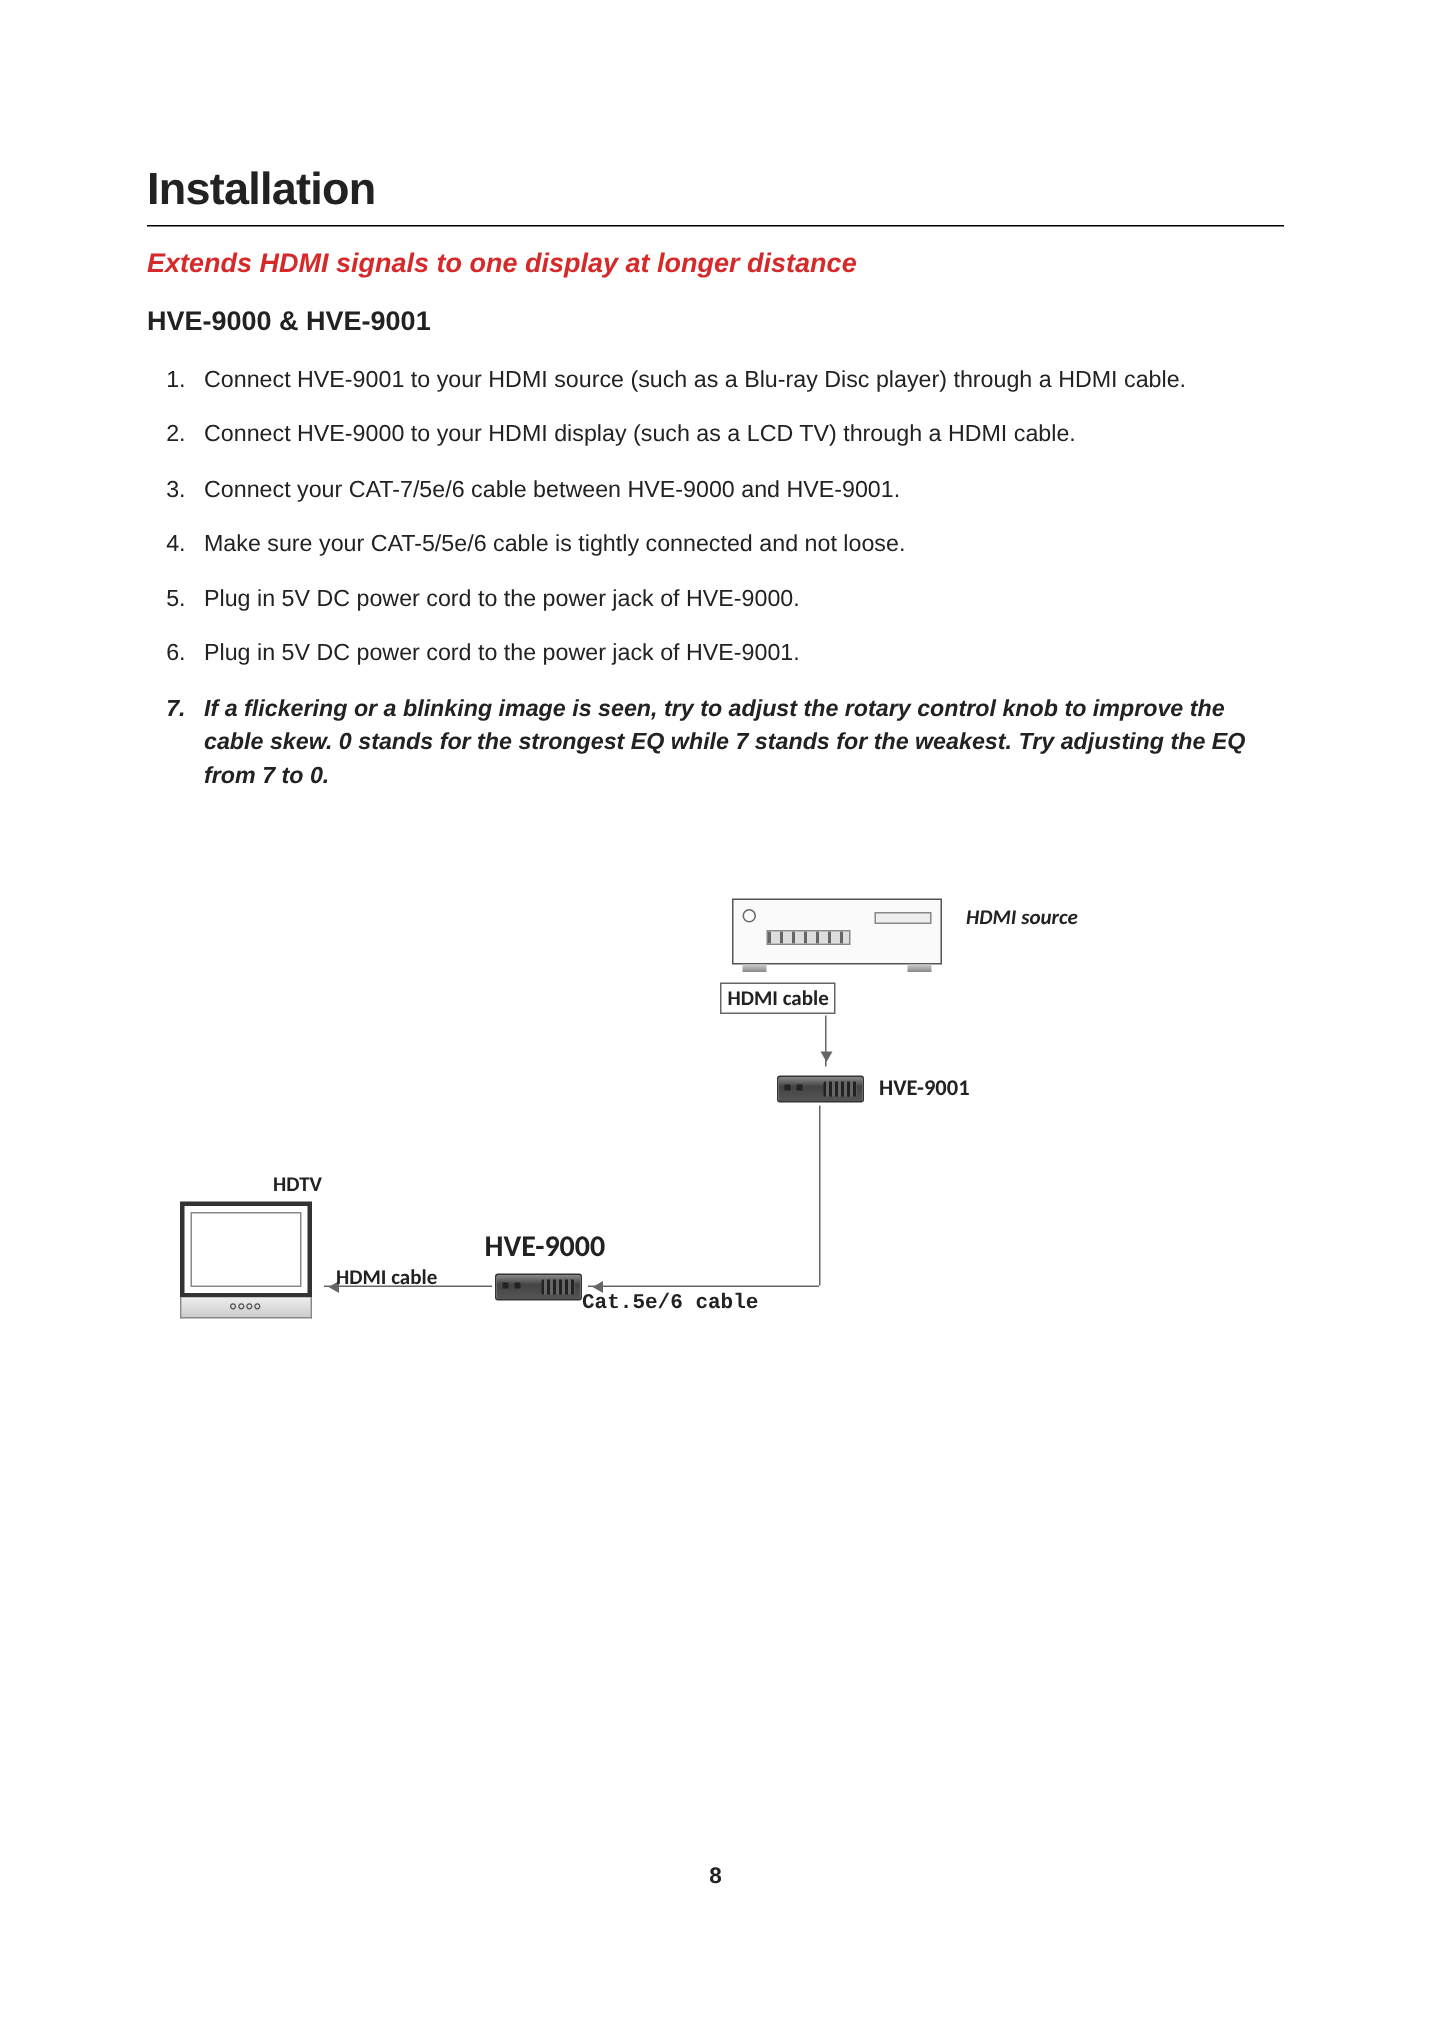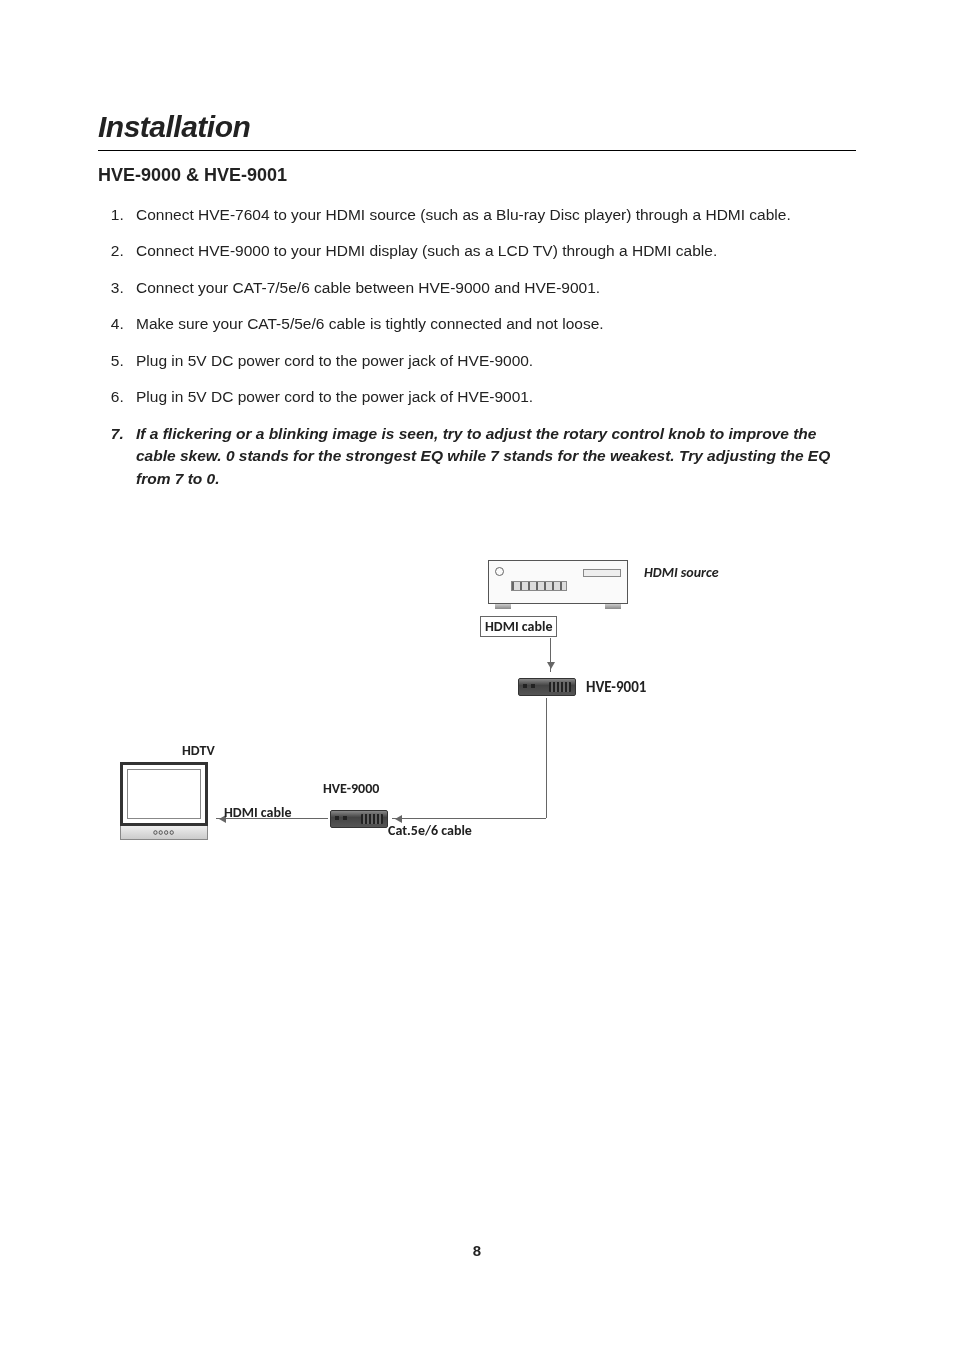--- a/index.html
+++ b/index.html
@@ -14,21 +14,20 @@
     position: relative;
   }
   .page {
     padding: 110px 98px 0 98px;
   }
   h1.title {
     font-size: 30px;
     font-weight: bold;
     margin: 0 0 6px 0;
     letter-spacing: -0.5px;
-    font-style: italic;
   }
   .hr {
     border: 0;
     border-top: 1.5px solid #000;
     margin: 0 0 14px 0;
   }
   .subtitle {
     color: #d62a2a;
     font-weight: bold;
     font-style: italic;
@@ -201,24 +200,25 @@
     font-weight: bold;
     font-size: 15px;
   }
 </style>
 </head>
 <body>
 
 <div class="page">
   <h1 class="title">Installation</h1>
   <hr class="hr">
+  <div class="subtitle">Extends HDMI signals to one display at longer distance</div>
   <div class="model">HVE-9000 &amp; HVE-9001</div>
 
   <ol class="steps">
-    <li>Connect HVE-7604 to your HDMI source (such as a Blu-ray Disc player) through a HDMI cable.</li>
+    <li>Connect HVE-9001 to your HDMI source (such as a Blu-ray Disc player) through a HDMI cable.</li>
     <li>Connect HVE-9000 to your HDMI display (such as a LCD TV) through a HDMI cable.</li>
     <li>Connect your CAT-7/5e/6 cable between HVE-9000 and HVE-9001.</li>
     <li>Make sure your CAT-5/5e/6 cable is tightly connected and not loose.</li>
     <li>Plug in 5V DC power cord to the power jack of HVE-9000.</li>
     <li>Plug in 5V DC power cord to the power jack of HVE-9001.</li>
     <li class="bold-italic">If a flickering or a blinking image is seen, try to adjust the rotary control knob to improve the cable skew. 0 stands for the strongest EQ while 7 stands for the weakest. Try adjusting the EQ from 7 to 0.</li>
   </ol>
 
   <div class="figure">
 
@@ -233,24 +233,24 @@
 
     <div class="label" style="left:382px; top:66px; border:1px solid #666; padding:1px 4px; font-weight:bold; background:#fff;">HDMI cable</div>
     <div class="arrow-down" style="left:452px; top:88px; height:34px;"></div>
 
     <div class="small-box" style="left:420px; top:128px;"></div>
     <div class="label" style="left:488px; top:128px; font-size:15px;">HVE-9001</div>
 
     <div class="line-v" style="left:448px; top:148px; height:120px;"></div>
 
     <div class="arrow-left" style="left:294px; top:268px; width:154px;"></div>
-    <div class="label" style="left:290px; top:272px;">Cat.5e/6 cable</div>
+    <div class="label" style="left:290px; top:272px;font-family:Liberation Mono, monospace;">Cat.5e/6 cable</div>
 
     <div class="small-box" style="left:232px; top:260px;"></div>
-    <div class="label" style="left:225px; top:230px; font-size:14px;">HVE-9000</div>
+    <div class="label" style="left:225px; top:230px; font-size:20px;">HVE-9000</div>
 
     <div class="arrow-left" style="left:118px; top:268px; width:112px;"></div>
     <div class="label" style="left:126px; top:254px;">HDMI cable</div>
 
     <div class="label" style="left:46px; top:192px;margin-left:38px;">HDTV</div>
     <div class="hdtv">
       <div class="screen"></div>
       <div class="base">
           <span class="dots">○○○○</span>
         </div>

